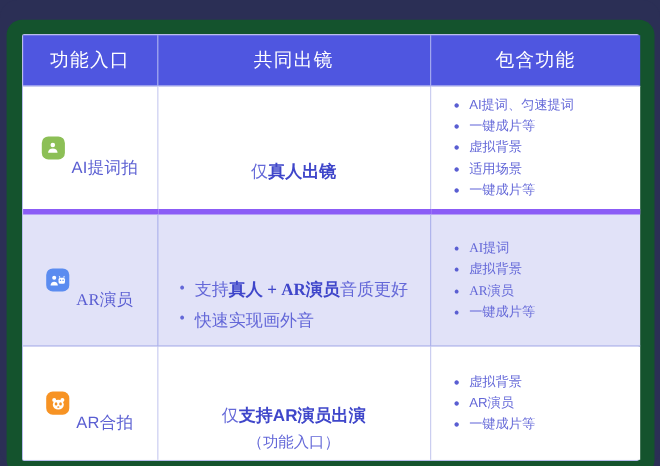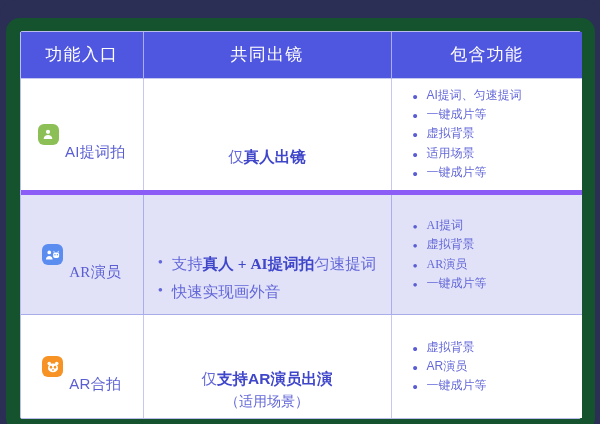--- a/index.html
+++ b/index.html
@@ -227,21 +227,21 @@
                     <circle cx="17.3" cy="11.6" r="1.15" fill="#5b8cf0"></circle>
                     <circle cx="21.4" cy="11.6" r="1.15" fill="#5b8cf0"></circle>
                   </svg>
                 </span>
                 <span class="entry-label">AR演员</span>
               </div>
             </td>
             <td>
               <div class="scenario">
                 <ul>
-                  <li><span>支持</span><b>真人 + AI提词拍</b><span>匀速提词</span></li>
+                  <li><span>支持</span><b>真人 + AR演员</b><span>音质更好</span></li>
                   <li><span>快速实现画外音</span></li>
                 </ul>
               </div>
             </td>
             <td>
               <ul class="features">
                 <li>AI提词</li>
                 <li>虚拟背景</li>
                 <li>AR演员</li>
                 <li>一键成片等</li>
@@ -261,21 +261,21 @@
                     <ellipse cx="15.5" cy="12.4" rx="2.1" ry="2.5" fill="#f79324"></ellipse>
                     <ellipse cx="12" cy="17.1" rx="1.7" ry="1.3" fill="#f79324"></ellipse>
                   </svg>
                 </span>
                 <span class="entry-label">AR合拍</span>
               </div>
             </td>
             <td>
               <div class="scenario">
                 <span>仅</span><b>支持AR演员出演</b>
-                <span class="sub">（适用场景）</span>
+                <span class="sub">（功能入口）</span>
               </div>
             </td>
             <td>
               <ul class="features">
                 <li>虚拟背景</li>
                 <li>AR演员</li>
                 <li>一键成片等</li>
               </ul>
             </td>
           </tr>

